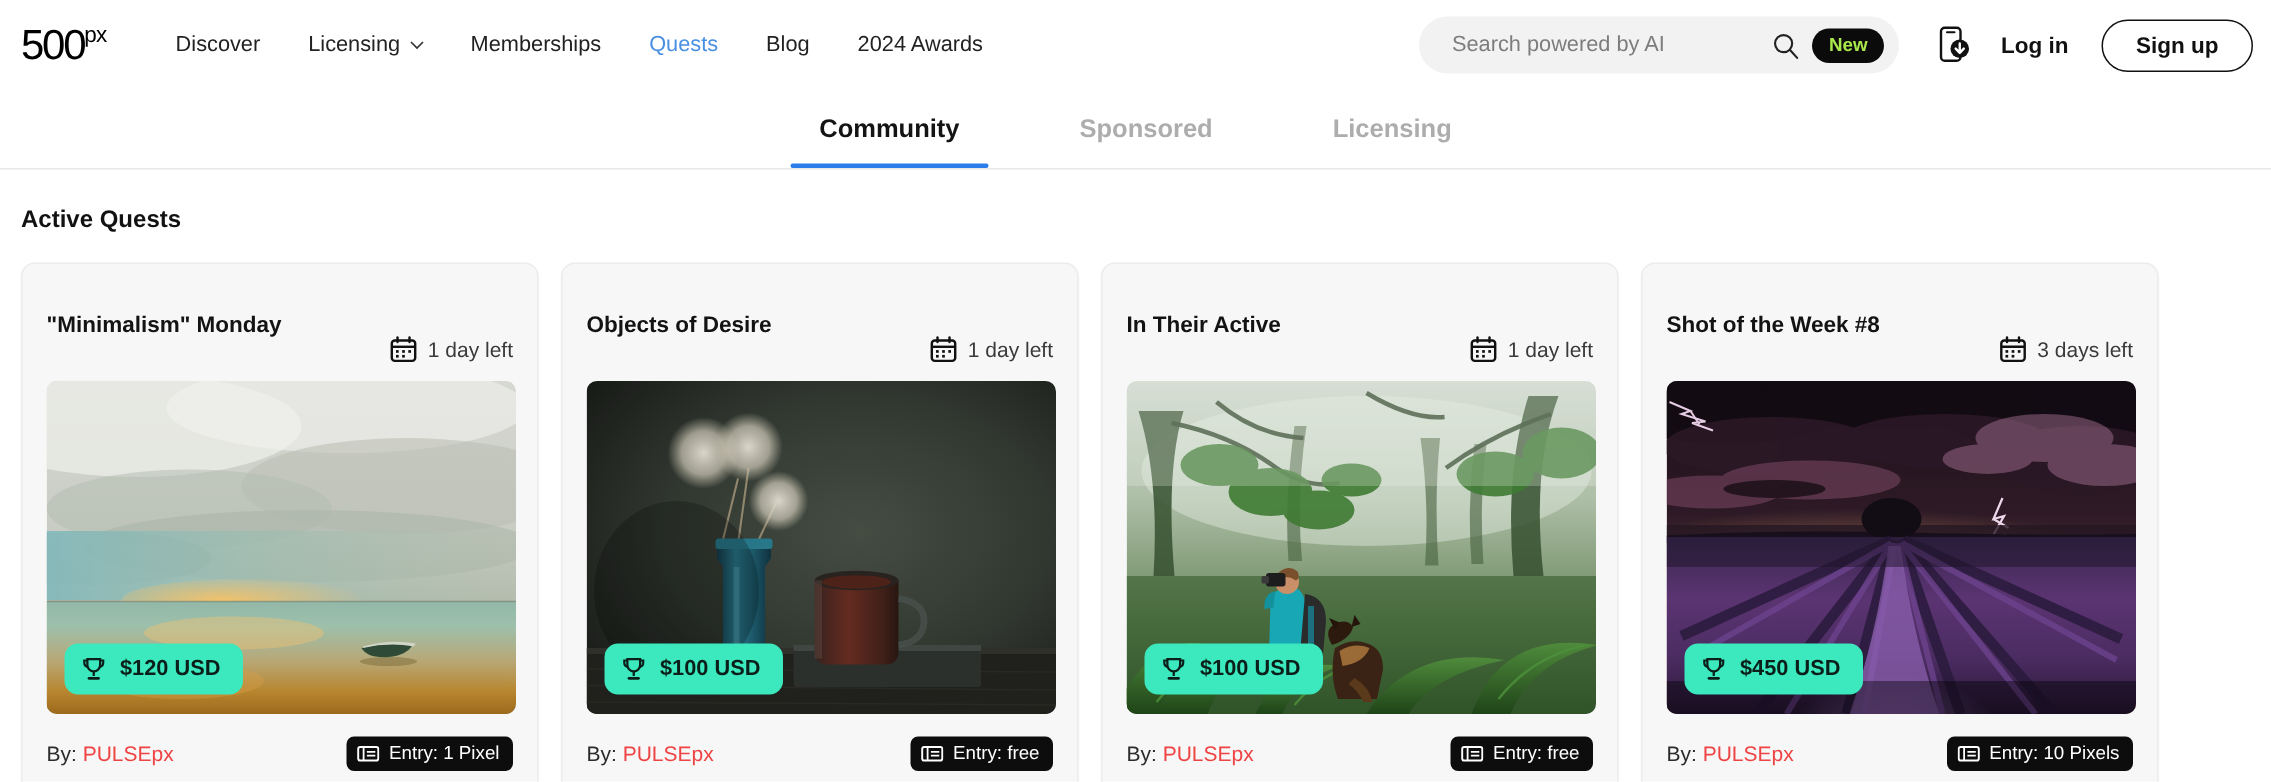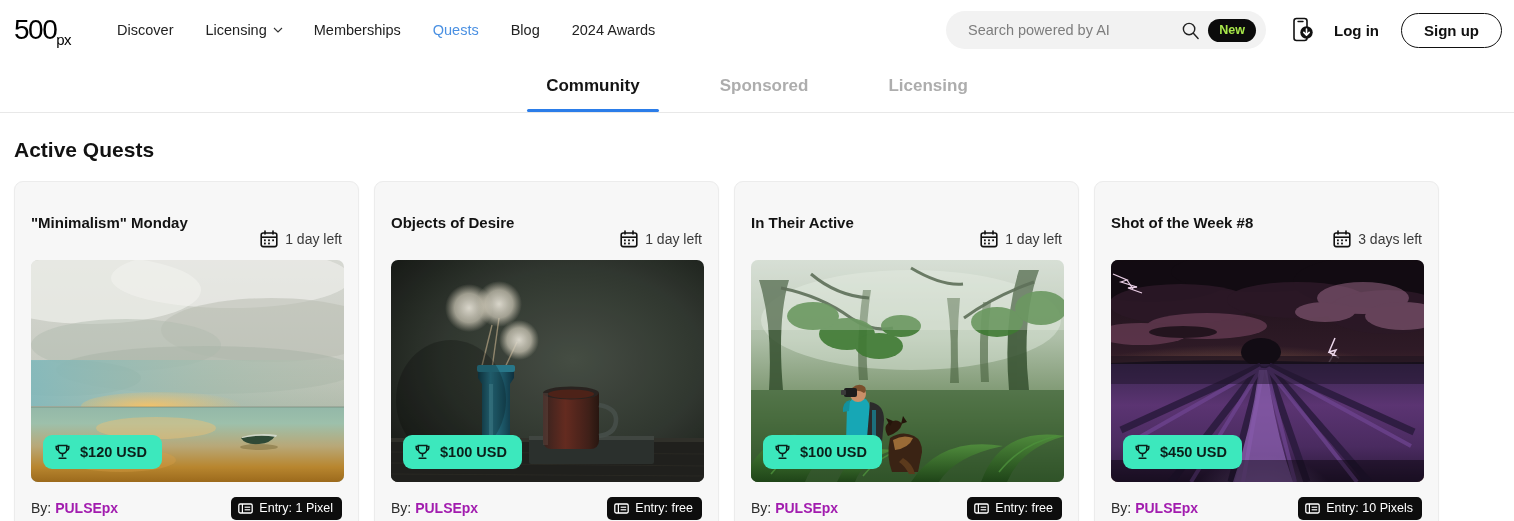--- a/index.html
+++ b/index.html
@@ -26,21 +26,21 @@
     color: #000;
     font-weight: 400;
     line-height: 1;
     margin-right: 46px;
     white-space: nowrap;
     cursor: pointer;
     display: flex;
     align-items: flex-start;
   }
   .logo .lg-num { font-size: 28px; }
-  .logo .lg-px { font-size: 15px; letter-spacing: -0.5px; position: relative; top: 16px; }
+  .logo .lg-px { font-size: 15px; letter-spacing: -0.5px; position: relative; top: 0px; }
 
   .nav { display: flex; align-items: center; gap: 32px; }
   .nav-item {
     font-size: 14.5px;
     color: #222;
     cursor: pointer;
     display: flex;
     align-items: center;
     gap: 6px;
     white-space: nowrap;
@@ -132,21 +132,21 @@
     content: "";
     position: absolute;
     left: 21px; right: 21px; bottom: 0;
     height: 3.5px;
     background: #2b7de9;
     border-radius: 2px;
   }
 
   
   .section-title {
-    font-size: 21px;
+    font-size: 16px;
     font-weight: bold;
     color: #121212;
     padding: 25px 0 0 14px;
   }
 
   
   .grid {
     display: flex;
     gap: 15px;
     padding: 19px 14px 0 14px;
@@ -212,21 +212,21 @@
   .trophy-icon { width: 17px; height: 18px; flex: none; }
 
   .card-foot {
     display: flex;
     align-items: center;
     justify-content: space-between;
     height: 52px;
     gap: 8px;
   }
   .byline { font-size: 14px; color: #2b2b2b; white-space: nowrap; }
-  .byline b { font-weight: bold; color: #a21caf; }
+  .byline b { font-weight: normal; color: #ef4444; }
   .entry-pill {
     background: #0d0d0d;
     color: #fff;
     border-radius: 5px;
     height: 23px;
     padding: 0 9px 0 7px;
     display: flex;
     align-items: center;
     gap: 6px;
     font-size: 12.5px;

